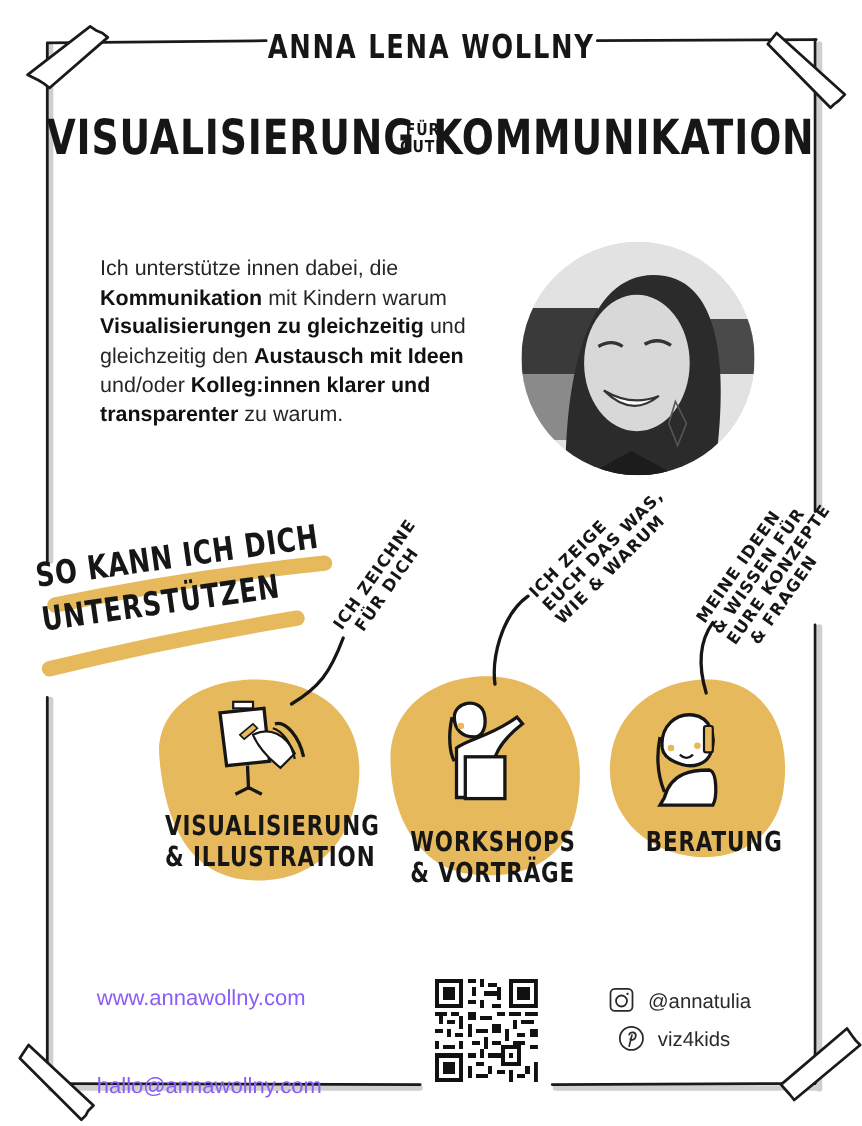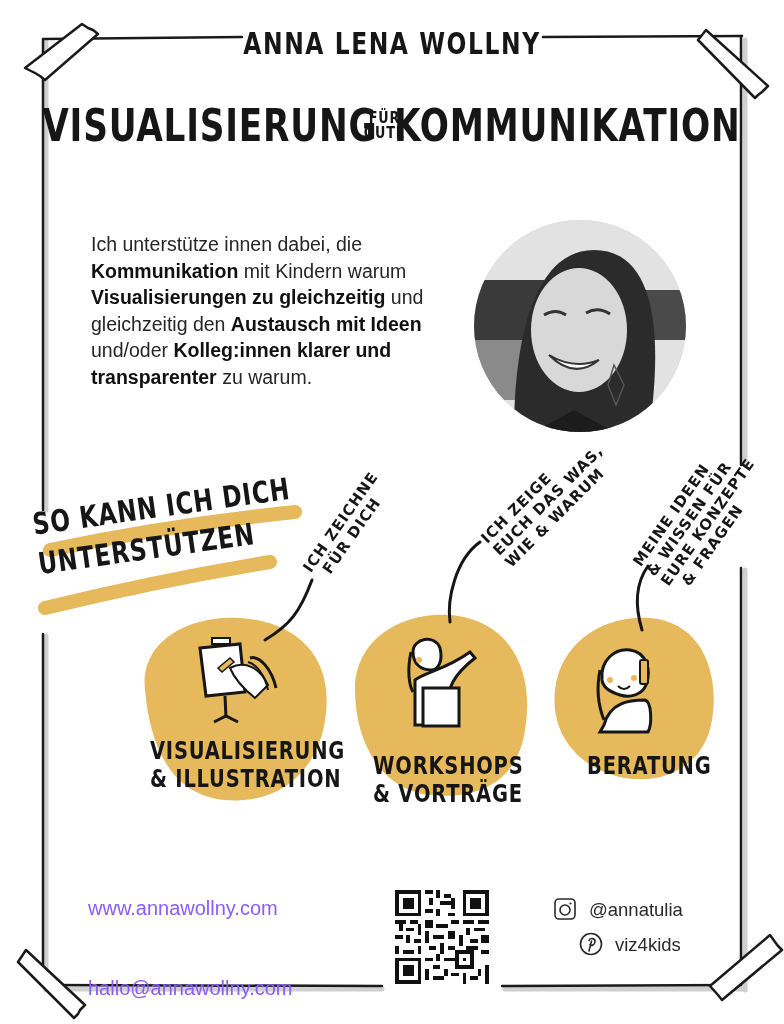--- a/index.html
+++ b/index.html
@@ -227,19 +227,19 @@
 </svg>
 
 <div class="abs social-row" style="left:553px;top:897px">
   <svg width="24" height="24" viewBox="0 0 24 24">
     <rect x="2" y="2" width="20" height="20" rx="4" fill="none" stroke="#2a2a2a" stroke-width="1.6"></rect>
     <circle cx="12" cy="13" r="5" fill="none" stroke="#2a2a2a" stroke-width="1.6"></circle>
     <circle cx="17.5" cy="6.5" r="1.1" fill="#2a2a2a"></circle>
   </svg>
   <span>@annatulia</span>
 </div>
-<div class="abs social-row" style="left:579px;top:932px">
+<div class="abs social-row" style="left:562px;top:932px">
   <svg width="24" height="24" viewBox="0 0 24 24">
     <circle cx="12" cy="12" r="10.5" fill="none" stroke="#2a2a2a" stroke-width="1.6"></circle>
     <path d="M10,19 L12.5,9 M10,8.5 C11,5.5 16.5,6 16,10 C15.5,13.5 12,14 11,12.5" fill="none" stroke="#2a2a2a" stroke-width="1.6" stroke-linecap="round"></path>
   </svg>
   <span>viz4kids</span>
 </div>
 
 </body></html>

